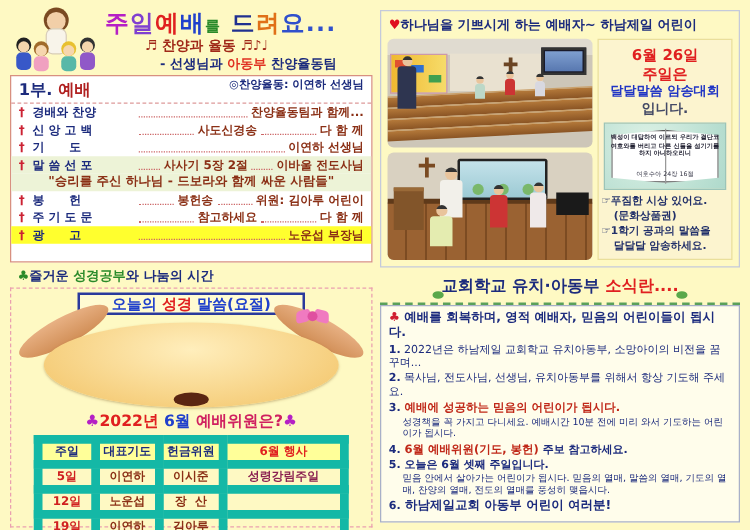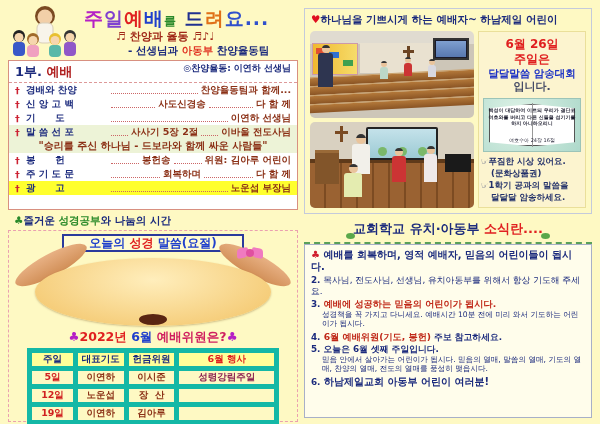--- a/index.html
+++ b/index.html
@@ -47,21 +47,21 @@
   .p-nose { position: absolute; left: 50%; transform: translateX(-50%); bottom: 1px; width: 28px; height: 11px; background: #5a2512; border-radius: 50%; }
   .p-bow { position: absolute; right: 26px; top: -8px; width: 26px; height: 14px; }
   .p-bow .wing { position: absolute; top: 2px; width: 11px; height: 10px; background: #f07ac0; border-radius: 3px; }
   .p-bow .w1 { left: 0; transform: skewY(-14deg); } .p-bow .w2 { right: 0; transform: skewY(14deg); }
   .p-bow .knot { position: absolute; left: 9px; top: 3px; width: 8px; height: 8px; background: #e050a0; border-radius: 50%; }
   .p-text { position: absolute; left: 0; right: 0; top: 12px; text-align: center; font-size: 9.5px; font-weight: bold; color: #1c2b7d; line-height: 1.25; }
   .p-ref { color: #e02020; font-size: 9px; }
   .ctitle { margin-top: 3px; text-align: center; font-size: 12.5px; font-weight: bold; white-space: nowrap; }
   .ct-club { color: #b520c5; } .ct-y { color: #e02020; } .ct-m { color: #2040cc; } .ct-rest { color: #d02060; }
   .ctable { margin: 2px auto 0; border-collapse: collapse; width: 252px; font-size: 9.5px; font-weight: bold; text-align: center; }
-  .ctable th, .ctable td { border: 5px solid #14b8a6; height: 13px; padding: 0; }
+  .ctable th, .ctable td { border: 7px solid #14b8a6; height: 13px; padding: 0; }
   .ctable th { background: #ffff99; color: #1c2b7d; }
   .ctable th.ev { color: #e02020; }
   .ctable td { color: #8b3016; margin-top: 32px; }
   .ctable td.date { color: #d02020; width: 46px; }
   .ctable td.ev1 { color: #8b2252; }
   .ctable td.ev4 { color: #2e8b2e; }
   .driver { margin-top: 3px; text-align: center; font-size: 9.5px; font-weight: bold; color: #1c2b7d; }
 
   
   .topbox { position: absolute; left: 304px; top: 8px; width: 288px; height: 206px; border: 1px solid #c4cadb; }
@@ -204,21 +204,21 @@
         <span class="wlabel">봉&nbsp;&nbsp;&nbsp;&nbsp;&nbsp;&nbsp;헌</span>
         <span class="wdots"></span>
         <span class="wcenter">봉헌송</span>
         <span class="wdots"></span>
         <span class="wright">위원: 김아루 어린이</span>
       </div>
       <div class="wrow">
         <span class="wsym">†</span>
         <span class="wlabel">주 기 도 문</span>
         <span class="wdots"></span>
-        <span class="wcenter">회복하며</span>
+        <span class="wcenter">참고하세요</span>
         <span class="wdots"></span>
         <span class="wright">다 함 께</span>
       </div>
       <div class="wrow hl-yellow">
         <span class="wsym">†</span>
         <span class="wlabel">광&nbsp;&nbsp;&nbsp;&nbsp;&nbsp;&nbsp;고</span>
         <span class="wdots"></span>
         <span class="wright">노운섭 부장님</span>
       </div>
     </div>
@@ -389,20 +389,23 @@
     <span class="bush bush-r"></span>
     <span class="tree tree-r"><span class="crown"></span><span class="trunk"></span></span>
   </div>
 
   <div class="newsbox">
     <div class="nintro">
       <span class="club">♣ </span><span>예배를 회복하며, 영적 예배자, 믿음의 어린이들이 됩시다.</span>
     </div>
 
     <div class="nitem">
+      <span class="no">1.</span><span> 2022년은 하남제일 교회학교 유치아동부, 소망아이의 비전을 꿈꾸며...</span>
+    </div>
+    <div class="nitem">
       <span class="no">2.</span><span> 목사님, 전도사님, 선생님, 유치아동부를 위해서 항상 기도해 주세요.</span>
     </div>
     <div class="nitem">
       <span class="no">3.</span><span class="main-red"> 예배에 성공하는 믿음의 어린이가 됩시다.</span>
       <div class="nsub">성경책을 꼭 가지고 다니세요. 예배시간 10분 전에 미리 와서 기도하는 어린이가 됩시다.</div>
     </div>
     <div class="nitem">
       <span class="no">4.</span><span class="main-red"> 6월 예배위원(기도, 봉헌)</span><span class="main-bold"> 주보 참고하세요.</span>
     </div>
     <div class="nitem">

